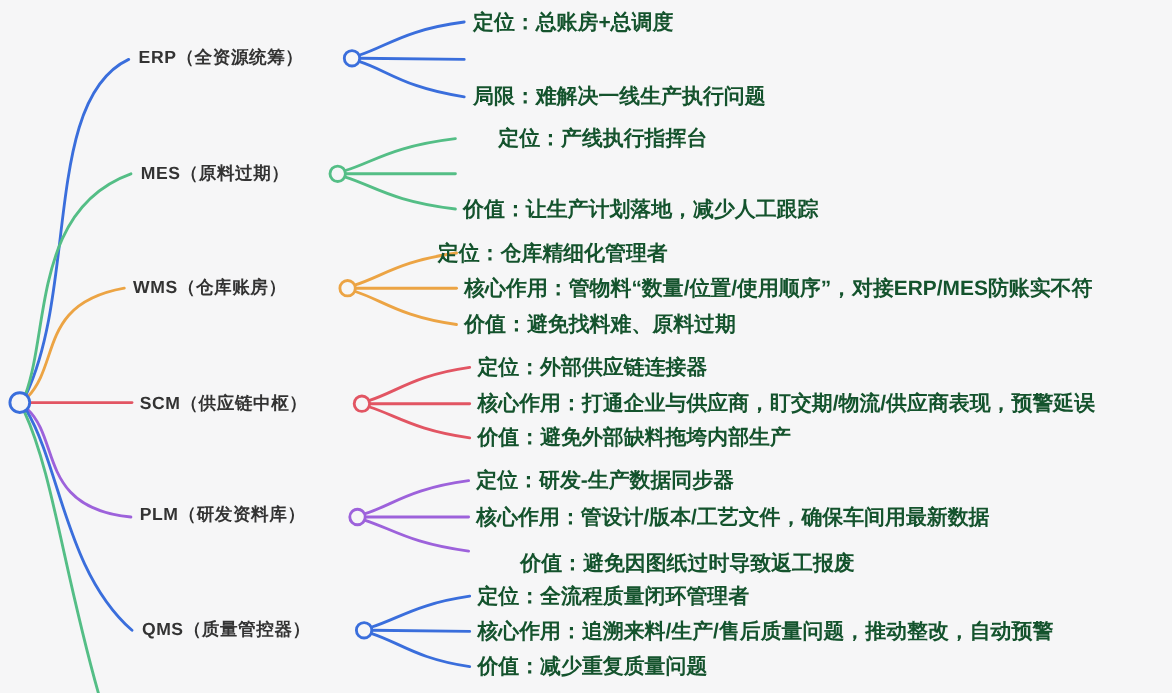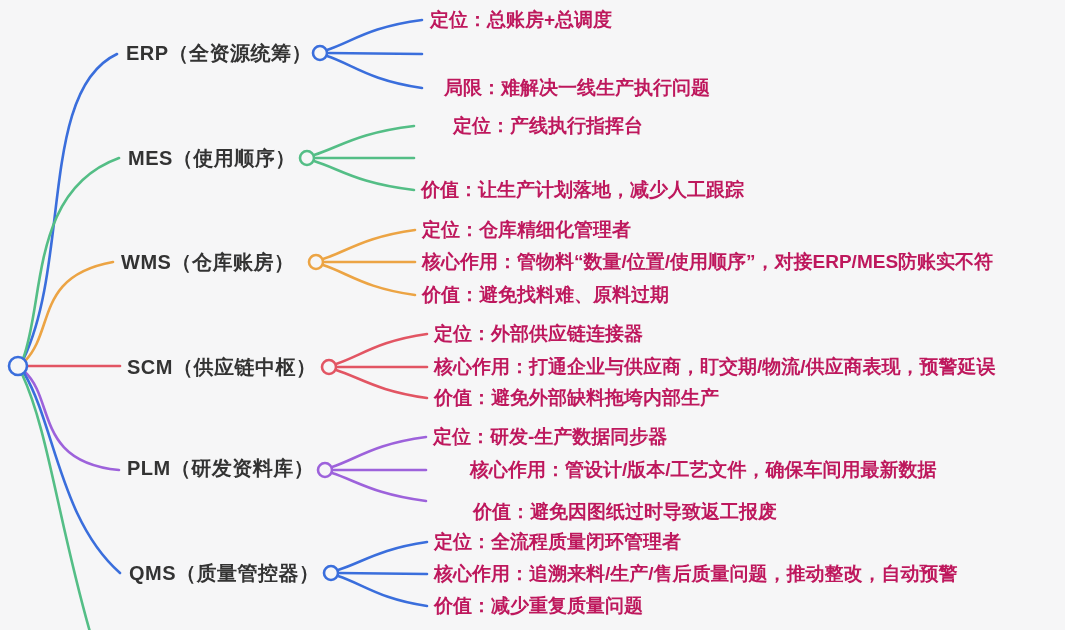--- a/index.html
+++ b/index.html
@@ -16,32 +16,32 @@
     overflow: hidden;
   }
   #wires {
     position: absolute;
     left: 0; top: 0;
     width: 1065px; height: 630px;
   }
   .topic-label {
     position: absolute;
     transform: translateY(-50%);
-    font-size: 20px;
+    font-size: 16px;
     font-weight: 700;
     color: #333333;
     white-space: nowrap;
     letter-spacing: 0.5px;
   }
   .detail-label {
     position: absolute;
     transform: translateY(-50%);
     font-size: 19px;
     font-weight: 700;
-    color: #be185d;
+    color: #14532d;
     white-space: nowrap;
   }
   path.wire {
     fill: none;
     stroke-width: 2.6;
     stroke-linecap: round;
   }
   circle.node-dot {
     fill: #f6f6f7;
     stroke-width: 2.6;
@@ -90,39 +90,39 @@
     <circle class="node-dot" cx="320" cy="53" r="7" stroke="#3a6edc"></circle>
     <circle class="node-dot" cx="307" cy="158" r="7" stroke="#54be86"></circle>
     <circle class="node-dot" cx="316" cy="262" r="7" stroke="#eca444"></circle>
     <circle class="node-dot" cx="329" cy="367" r="7" stroke="#e25563"></circle>
     <circle class="node-dot" cx="325" cy="470" r="7" stroke="#9d62db"></circle>
     <circle class="node-dot" cx="331" cy="573" r="7" stroke="#3a6edc"></circle>
   </svg>
 
   <div class="topic-label" style="left:126px; top:53px;">ERP（全资源统筹）</div>
   <div class="detail-label" style="left:430px; top:20px;">定位：总账房+总调度</div>
-  <div class="detail-label" style="left:430px; top:88px;margin-left:14px;">局限：难解决一线生产执行问题</div>
+  <div class="detail-label" style="left:430px; top:88px;">局限：难解决一线生产执行问题</div>
 
-  <div class="topic-label" style="left:128px; top:158px;">MES（使用顺序）</div>
+  <div class="topic-label" style="left:128px; top:158px;">MES（原料过期）</div>
   <div class="detail-label" style="left:421px; top:126px;margin-left:32px;">定位：产线执行指挥台</div>
   <div class="detail-label" style="left:421px; top:190px;">价值：让生产计划落地，减少人工跟踪</div>
 
   <div class="topic-label" style="left:121px; top:262px;text-align:right;">WMS（仓库账房）</div>
-  <div class="detail-label" style="left:422px; top:230px;font-family:Liberation Serif, serif;">定位：仓库精细化管理者</div>
+  <div class="detail-label" style="left:398px; top:230px;font-family:Liberation Serif, serif;">定位：仓库精细化管理者</div>
   <div class="detail-label" style="left:422px; top:262px;">核心作用：管物料“数量/位置/使用顺序”，对接ERP/MES防账实不符</div>
   <div class="detail-label" style="left:422px; top:295px;">价值：避免找料难、原料过期</div>
 
   <div class="topic-label" style="left:127px; top:367px;">SCM（供应链中枢）</div>
   <div class="detail-label" style="left:434px; top:334px;">定位：外部供应链连接器</div>
   <div class="detail-label" style="left:434px; top:367px;">核心作用：打通企业与供应商，盯交期/物流/供应商表现，预警延误</div>
   <div class="detail-label" style="left:434px; top:398px;">价值：避免外部缺料拖垮内部生产</div>
 
   <div class="topic-label" style="left:127px; top:468px;text-align:center;">PLM（研发资料库）</div>
   <div class="detail-label" style="left:433px; top:437px;">定位：研发-生产数据同步器</div>
-  <div class="detail-label" style="left:433px; top:470px;margin-left:37px;">核心作用：管设计/版本/工艺文件，确保车间用最新数据</div>
+  <div class="detail-label" style="left:433px; top:470px;">核心作用：管设计/版本/工艺文件，确保车间用最新数据</div>
   <div class="detail-label" style="left:433px; top:512px;margin-left:40px;">价值：避免因图纸过时导致返工报废</div>
 
   <div class="topic-label" style="left:129px; top:573px;">QMS（质量管控器）</div>
   <div class="detail-label" style="left:434px; top:542px;">定位：全流程质量闭环管理者</div>
   <div class="detail-label" style="left:434px; top:574px;">核心作用：追溯来料/生产/售后质量问题，推动整改，自动预警</div>
   <div class="detail-label" style="left:434px; top:606px;">价值：减少重复质量问题</div>
 
 </div>
 
 </body></html>

